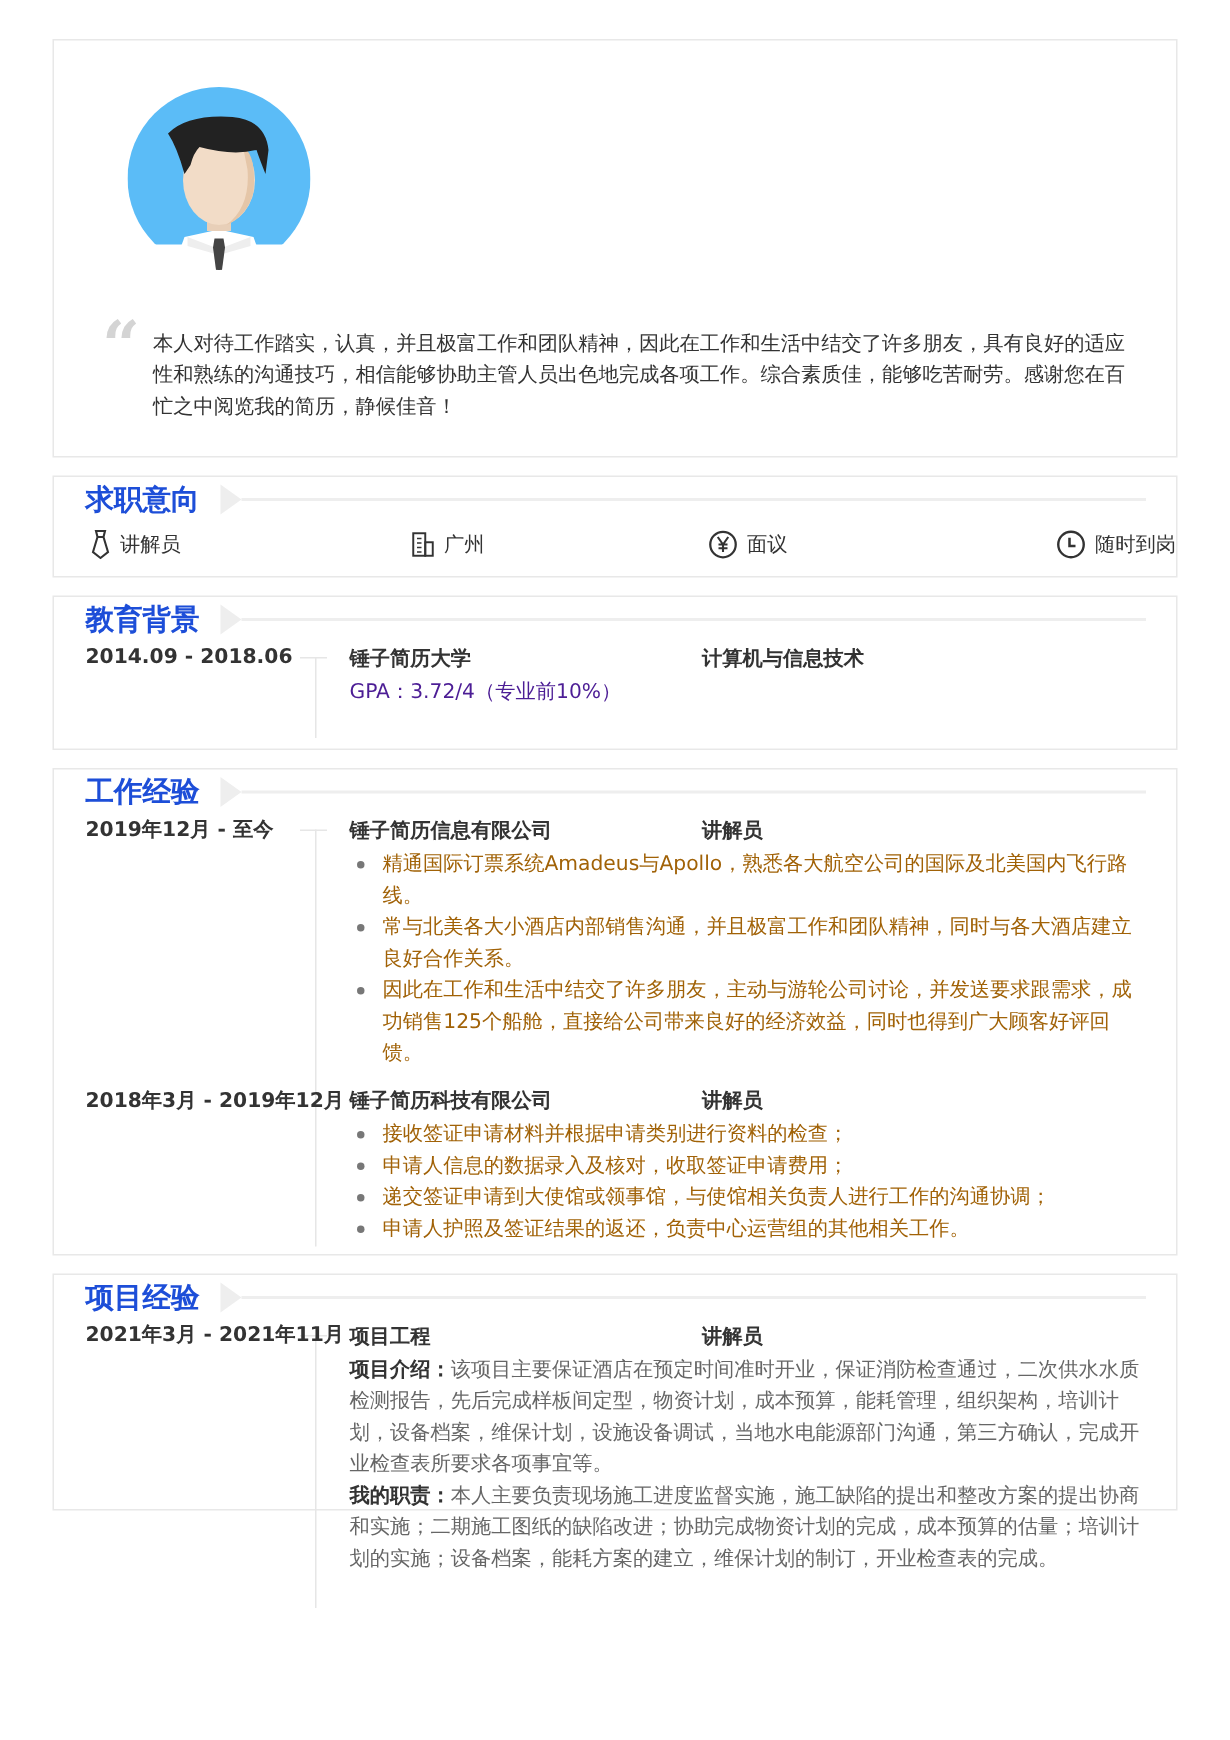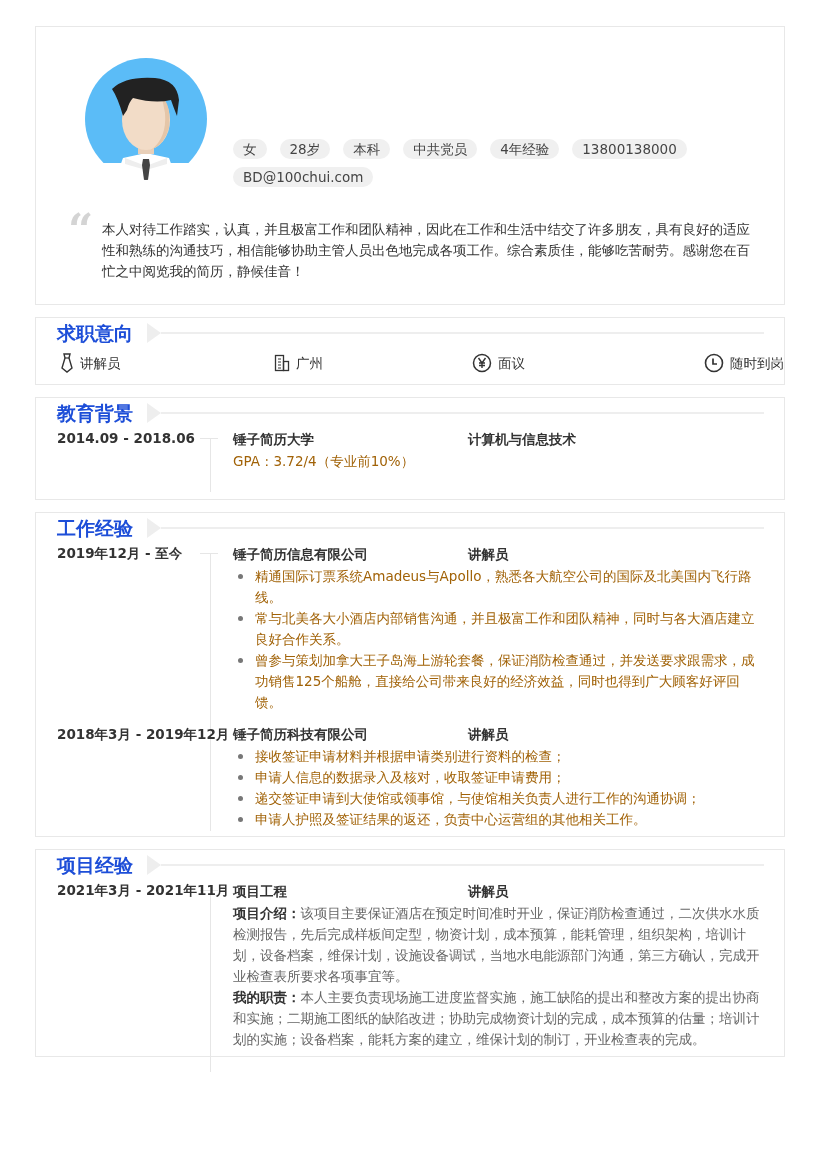--- a/index.html
+++ b/index.html
@@ -24,28 +24,28 @@
   #card-intention { top: 317px; height: 68px; }
   .intent { position: absolute; top: 34px; font-size: 13.5px; color: #333; line-height: 22px; display: flex; align-items: center; }
   .intent svg { margin-right: 6px; }
 
   
   .vline { position: absolute; left: 174px; width: 1px; background: #e6e6e6; }
   .hline { position: absolute; left: 164px; width: 18px; height: 1px; background: #e6e6e6; }
   .date { position: absolute; left: 21px; font-size: 13.5px; font-weight: bold; color: #333; line-height: 20px; white-space: nowrap; }
   .org { position: absolute; left: 197px; font-size: 13.5px; font-weight: bold; color: #333; line-height: 20px; }
   .role { position: absolute; left: 432px; font-size: 13.5px; font-weight: bold; color: #333; line-height: 20px; }
-  .detail { position: absolute; left: 197px; width: 530px; font-size: 13.5px; color: #a16207; line-height: 21px; }
+  .detail { position: absolute; left: 197px; width: 530px; font-size: 13.5px; color: #4c1d95; line-height: 21px; }
   .bullets { position: absolute; left: 197px; width: 530px; list-style: none; }
   .bullets li { position: relative; padding-left: 22px; font-size: 13.5px; color: #a16207; line-height: 21px; }
   .bullets li::before { content: ""; position: absolute; left: 5px; top: 8px; width: 5px; height: 5px; border-radius: 50%; background: #777; }
 
   #card-edu { top: 397px; height: 103px; }
   #card-work { top: 512px; height: 325px; }
-  #card-proj { top: 849px; height: 208px; }
+  #card-proj { top: 849px; height: 158px; }
   .para { font-size: 13.5px; color: #666; line-height: 21px; }
   .para b { color: #333; }
 </style>
 </head>
 <body>
 
 <div class="card" id="card-header">
   <div class="avatar">
     <svg width="122" height="122" viewBox="0 0 122 122">
       <defs>
@@ -57,23 +57,20 @@
         <rect x="0" y="0" width="122" height="105" fill="#5bbcf7"></rect>
         <path d="M30 122 L38 100 L61 95 L84 100 L92 122 Z" fill="#ffffff"></path>
         <path d="M40 100 L61 108 L82 100 L82 106 L61 112 L40 106 Z" fill="#eeeeee"></path>
         <rect x="53" y="72" width="16" height="24" fill="#e8cfb8"></rect>
         <path d="M58 101 L64 101 L65 107 L63 122 L59 122 L57 107 Z" fill="#444"></path>
         <ellipse cx="61" cy="62" rx="24" ry="30" fill="#f2dcc7"></ellipse>
         <path d="M77 40 Q86 45 84 70 Q80 86 66 92 Q82 80 80 55 Z" fill="#e5c6a8"></path>
         <path d="M27 31 Q40 18 70 20 Q92 22 94 42 L92 58 Q88 48 86 42 Q70 46 48 40 Q44 44 42 52 L38 58 Q33 40 27 31 Z" fill="#222"></path>
       </g>
     </svg>
-  </div>
-  <div class="tags">
-    <span class="tag">女</span><span class="tag">28岁</span><span class="tag">本科</span><span class="tag">中共党员</span><span class="tag">4年经验</span><span class="tag">13800138000</span><br><span class="tag">BD@100chui.com</span>
   </div>
   <div class="quote-mark">“</div>
   <p class="summary">本人对待工作踏实，认真，并且极富工作和团队精神，因此在工作和生活中结交了许多朋友，具有良好的适应性和熟练的沟通技巧，相信能够协助主管人员出色地完成各项工作。综合素质佳，能够吃苦耐劳。感谢您在百忙之中阅览我的简历，静候佳音！</p>
 </div>
 
 <div class="card" id="card-intention">
   <div class="sec-title">求职意向</div>
   <div class="sec-arrow" style="left:111px"></div>
   <div class="sec-line" style="left:125px"></div>
 
@@ -128,21 +125,21 @@
 
   <div class="vline" style="top:40px;height:278px"></div>
   <div class="hline" style="top:40px"></div>
 
   <div class="date" style="top:30px">2019年12月 - 至今</div>
   <div class="org" style="top:31px">锤子简历信息有限公司</div>
   <div class="role" style="top:31px">讲解员</div>
   <ul class="bullets" style="top:53px">
     <li>精通国际订票系统Amadeus与Apollo，熟悉各大航空公司的国际及北美国内飞行路线。</li>
     <li>常与北美各大小酒店内部销售沟通，并且极富工作和团队精神，同时与各大酒店建立良好合作关系。</li>
-    <li>曾参与策划加拿大王子岛海上游轮套餐，保证消防检查通过，并发送要求跟需求，成功销售125个船舱，直接给公司带来良好的经济效益，同时也得到广大顾客好评回馈。</li>
+    <li>因此在工作和生活中结交了许多朋友，主动与游轮公司讨论，并发送要求跟需求，成功销售125个船舱，直接给公司带来良好的经济效益，同时也得到广大顾客好评回馈。</li>
   </ul>
 
   <div class="date" style="top:211px">2018年3月 - 2019年12月</div>
   <div class="org" style="top:211px">锤子简历科技有限公司</div>
   <div class="role" style="top:211px">讲解员</div>
   <ul class="bullets" style="top:233px">
     <li>接收签证申请材料并根据申请类别进行资料的检查；</li>
     <li>申请人信息的数据录入及核对，收取签证申请费用；</li>
     <li>递交签证申请到大使馆或领事馆，与使馆相关负责人进行工作的沟通协调；</li>
     <li>申请人护照及签证结果的返还，负责中心运营组的其他相关工作。</li>

